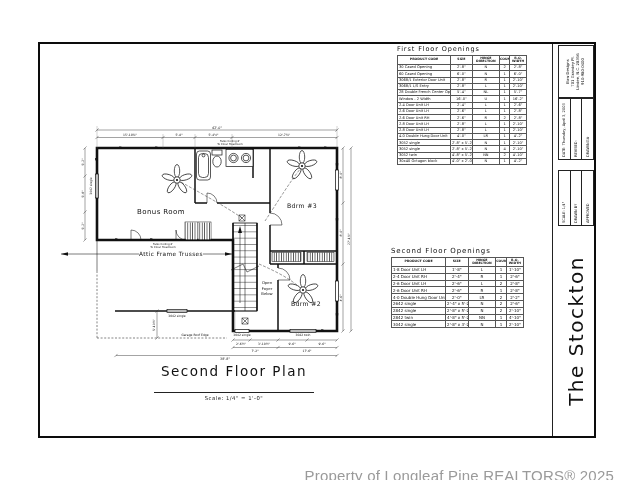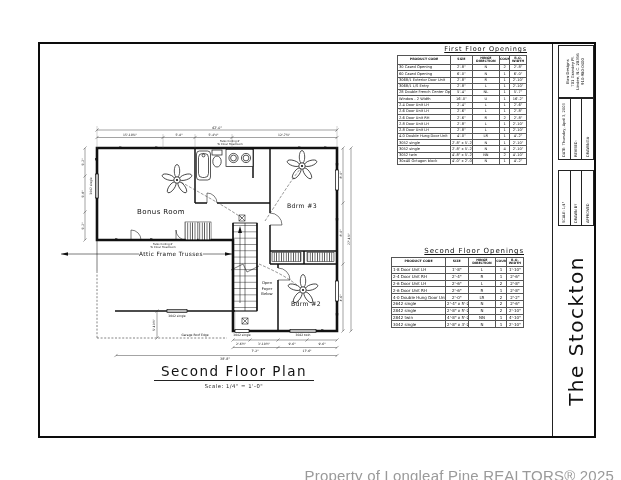--- a/index.html
+++ b/index.html
@@ -6,21 +6,21 @@
   .page{position:relative;width:621px;height:480px;background:#fff;overflow:hidden;
         font-family:"DejaVu Sans",sans-serif;color:#111;}
   .sheet-border{position:absolute;left:38px;top:42px;width:558px;height:396px;
         border:2.5px solid #0c0c0c;box-sizing:border-box;background:#fff;}
   .tb-divider{position:absolute;left:552px;top:44px;width:1px;height:392px;background:#222;}
 
   
   .tbl-wrap{position:absolute;}
   .tbl-wrap.ff{left:397px;top:45px;width:130px;}
   .tbl-wrap.sf{left:391px;top:247px;width:133px;}
-  .tbl-title{text-align:right;font-size:6.5px;letter-spacing:.9px;margin-bottom:2px;color:#111;text-decoration:underline;}
+  .tbl-title{text-align:left;font-size:6.5px;letter-spacing:.9px;margin-bottom:2px;color:#111;}
   .tbl-wrap.sf .tbl-title{font-size:7px;}
   table.openings{width:100%;border-collapse:collapse;table-layout:fixed;border:1px solid #333;background:#fff;}
   table.openings th{font-size:3.2px;font-weight:bold;border:.5px solid #555;padding:.5px 0;line-height:1.1;text-align:center;overflow:hidden;}
   table.openings td{font-size:3.6px;border:.5px solid #555;padding:.4px 1px;line-height:1.25;white-space:nowrap;overflow:hidden;}
   table.openings td:nth-child(n+2){text-align:center;}
   .sf table.openings td{font-size:4px;}
   col.c1{width:41%}col.c2{width:17%}col.c3{width:21%}col.c4{width:8%}col.c5{width:13%}
 
   
   .rot{position:absolute;transform-origin:0 0;transform:rotate(-90deg);box-sizing:border-box;}
@@ -29,21 +29,21 @@
         justify-content:center;align-items:center;font-size:3.8px;line-height:1.3;text-align:center;}
   .tb-date{left:558px;top:160px;width:62px;height:36px;display:flex;flex-direction:column;}
   .tb-scale{left:558px;top:226px;width:56px;height:36px;display:flex;flex-direction:column;}
   .tb-row{flex:1;display:flex;align-items:center;padding-left:2px;font-size:3.6px;border-bottom:.5px solid #222;overflow:hidden;white-space:nowrap;}
   .tb-row:last-child{border-bottom:none;}
   .tb-project{left:558px;top:430px;width:198px;height:36px;display:flex;align-items:center;
         justify-content:center;font-size:20px;letter-spacing:1.5px;color:#111;}
 
   
   .plan-title-wrap{position:absolute;left:148px;top:361px;width:172px;text-align:center;}
-  .plan-title{font-size:13.5px;letter-spacing:1.5px;border-bottom:1.2px solid #222;padding-bottom:1px;display:inline-block;min-width:160px;}
+  .plan-title{font-size:13.5px;letter-spacing:1.5px;border-bottom:1.2px solid #222;padding-bottom:13px;display:inline-block;min-width:160px;}
   .plan-scale{font-size:5.3px;letter-spacing:.5px;margin-top:1.5px;color:#222;}
 
   
   .watermark{position:absolute;right:7px;top:455px;font-family:"Liberation Sans",sans-serif;
         font-size:15px;color:#9a9a9a;letter-spacing:.2px;margin-top:12px;}
 
   
   svg.plan{position:absolute;left:45px;top:118px;}
   .w2{stroke:#111;stroke-width:2.6;fill:none;}
   .w1{stroke:#111;stroke-width:1.5;fill:none;}

